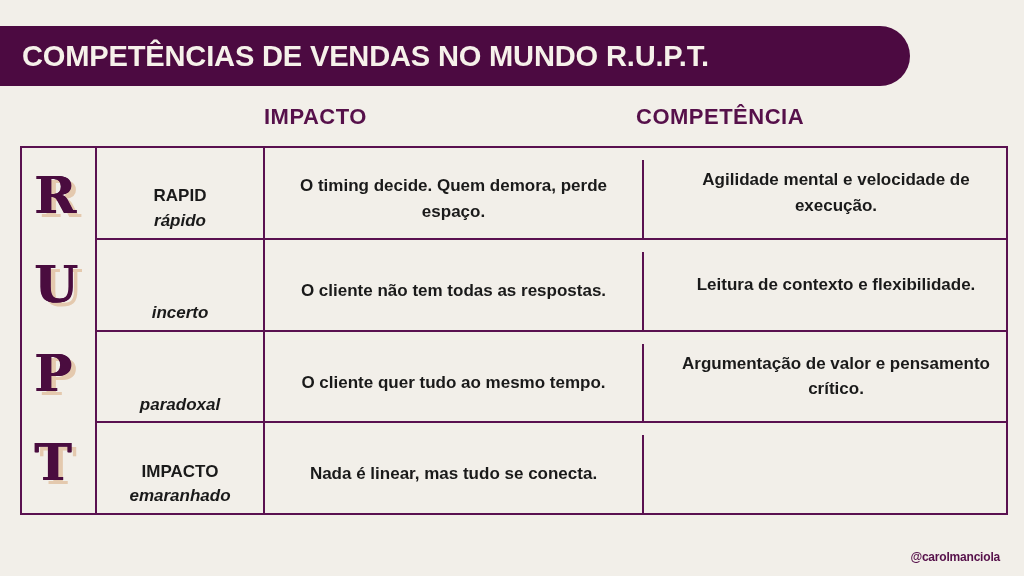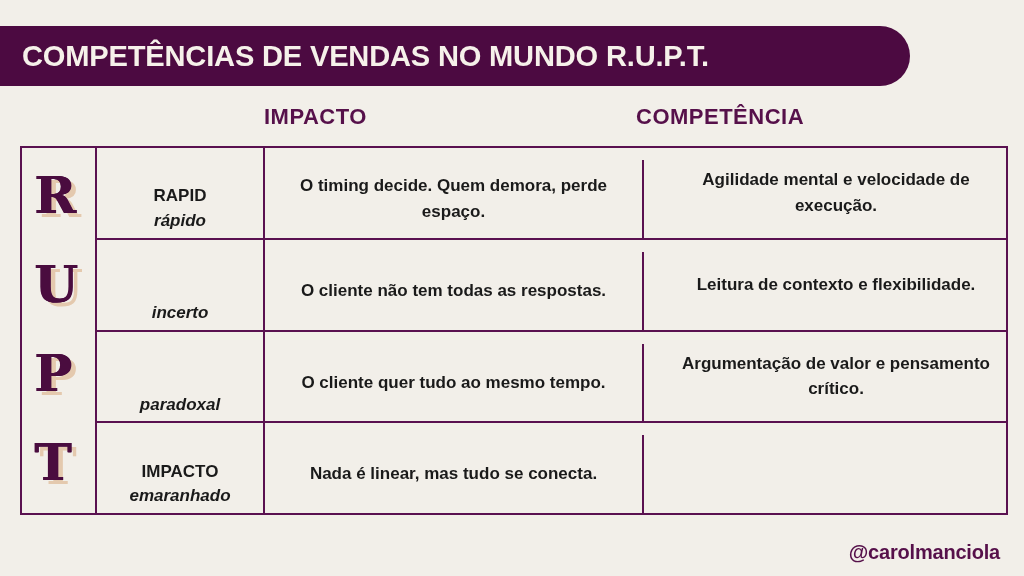--- a/index.html
+++ b/index.html
@@ -169,21 +169,21 @@
     line-height: 1.5;
     padding-left: 32px;
   }
 
   
   #footer-handle {
     position: absolute;
     right: 24px;
     bottom: 12px;
     color: #56104a;
-    font-size: 20px;
+    font-size: 12px;
     font-weight: bold;
     letter-spacing: -0.2px;
     margin-top: 32px;
   }
 </style>
 </head>
 <body>
 
 <div id="title-banner">
   <div id="title-text">COMPETÊNCIAS DE VENDAS NO MUNDO R.U.P.T.</div>

